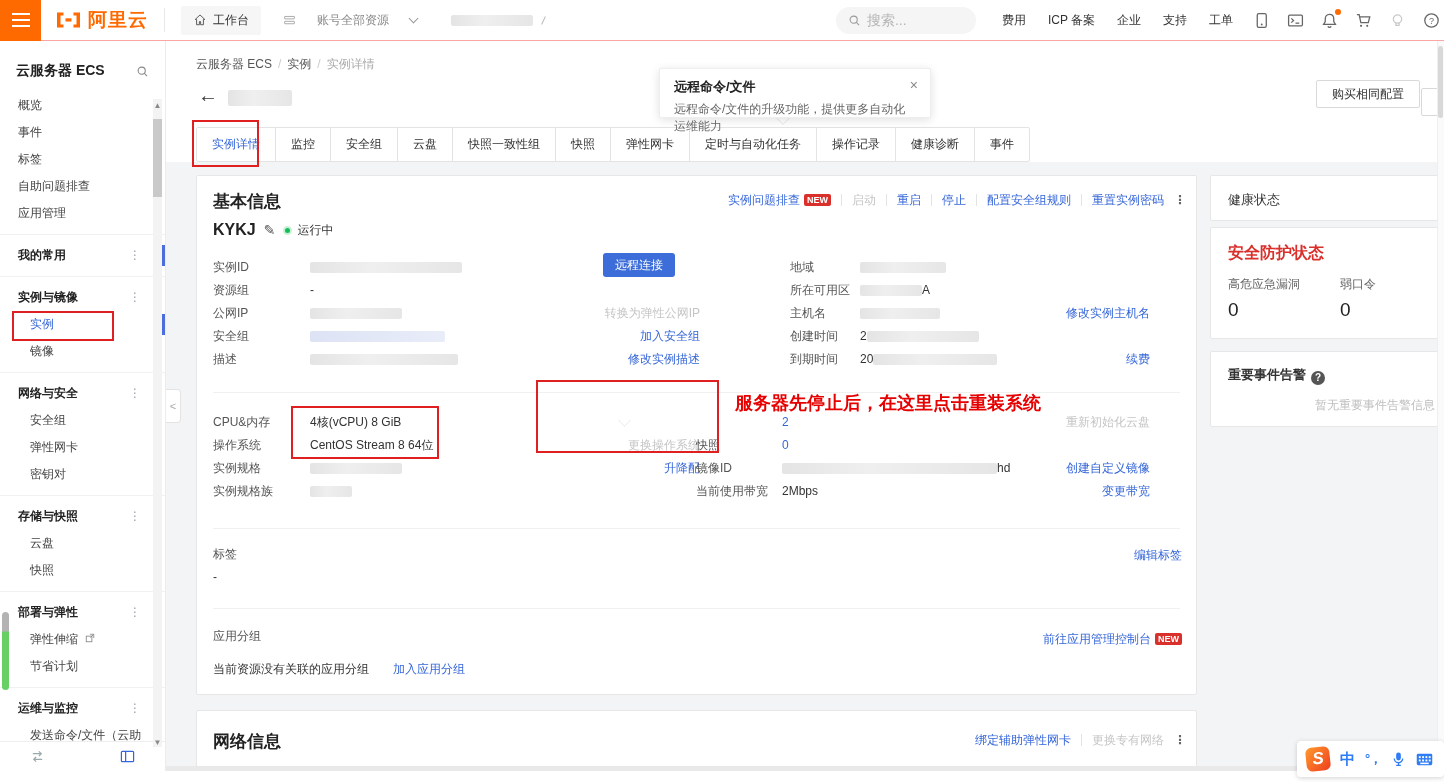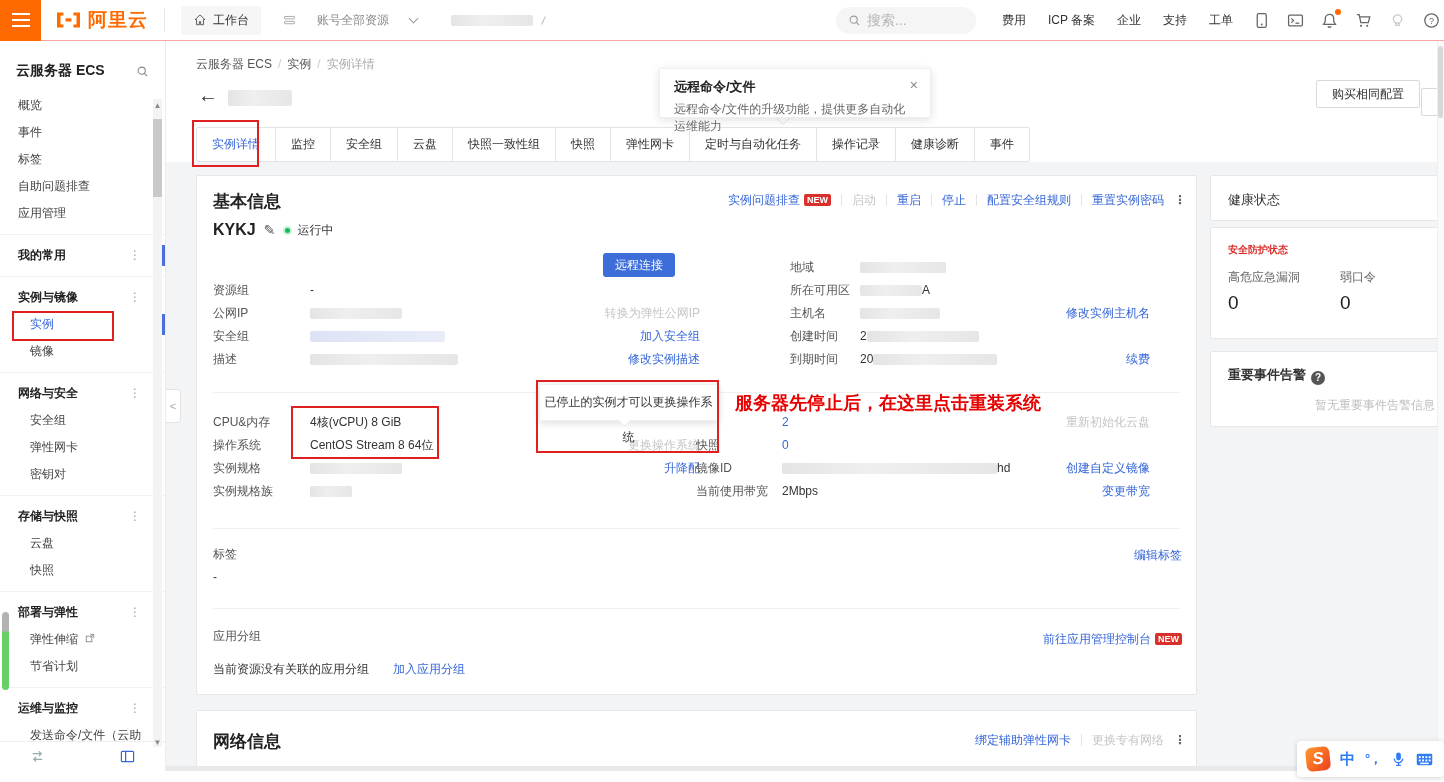--- a/index.html
+++ b/index.html
@@ -300,20 +300,24 @@
 
   <div class="r" style="left:213px;top:219px;height:22px">
     <span style="font-size:16px;font-weight:bold;color:#222">KYKJ</span>
     <span class="pencil"></span>
     <span class="stat">
         <span class="gdot"></span>
         <span>运行中</span>
       </span>
   </div>
 
+  <div class="r" style="left:213px;top:258px;width:487px">
+    <span class="lbl w97">实例ID</span>
+    <span class="blur" style="width:152px"></span>
+  </div>
   <div class="primary" style="left:603px;top:253px">远程连接</div>
   <div class="r" style="left:213px;top:281px;width:487px">
     <span class="lbl w97">资源组</span>
     <span class="val">-</span>
   </div>
   <div class="r" style="left:213px;top:304px;width:487px">
     <span class="lbl w97">公网IP</span>
     <span class="blur" style="width:92px"></span>
     <span class="grow"></span>
     <span class="dis">转换为弹性公网IP</span>
@@ -399,21 +403,20 @@
     <span class="grow"></span>
     <span class="lnk">创建自定义镜像</span>
   </div>
   <div class="r" style="left:696px;top:482px;width:454px">
     <span class="lbl w86">当前使用带宽</span>
     <span class="val">2Mbps</span>
     <span class="grow"></span>
     <span class="lnk">变更带宽</span>
   </div>
 
-  <div class="tip2">已停止的实例才可以更换操作系统</div>
   <div class="tip2arrow"></div>
   <div class="redbox" style="left:291px;top:406px;width:148px;height:53px"></div>
   <div class="redbox" style="left:536px;top:380px;width:183px;height:73px"></div>
   <div class="red-note" style="left:735px;top:391px">服务器先停止后，在这里点击重装系统</div>
 
   <div class="divline" style="left:213px;top:528px;width:967px"></div>
   <div class="abs lbl" style="left:213px;top:546px">标签</div>
   <div class="r" style="top:546px;right:262px">
       <span class="lnk">编辑标签</span>
     </div>
@@ -436,21 +439,21 @@
     <span class="lnk">绑定辅助弹性网卡</span>
     <span class="sep"></span>
     <span class="dis">更换专有网络</span>
     <span class="moredots"></span>
   </div>
 
   <div class="card" style="left:1210px;top:175px;width:236px;height:46px">
     <div style="padding:15px 17px;font-size:13px;color:#333">健康状态</div>
   </div>
   <div class="card" style="left:1210px;top:227px;width:236px;height:112px">
-    <div style="padding:15px 17px 0;font-size:10px;font-weight:bold;color:#d9302c">安全防护状态</div>
+    <div style="padding:15px 17px 0;font-size:16px;font-weight:bold;color:#d9302c">安全防护状态</div>
     <div style="display:flex;padding:12px 17px 0">
       <div style="width:112px">
         <div class="rp-label">高危应急漏洞</div>
         <div class="rp-num" style="margin-top:6px">0</div>
       </div>
       <div>
         <div class="rp-label">弱口令</div>
         <div class="rp-num" style="margin-top:6px">0</div>
       </div>
     </div>

